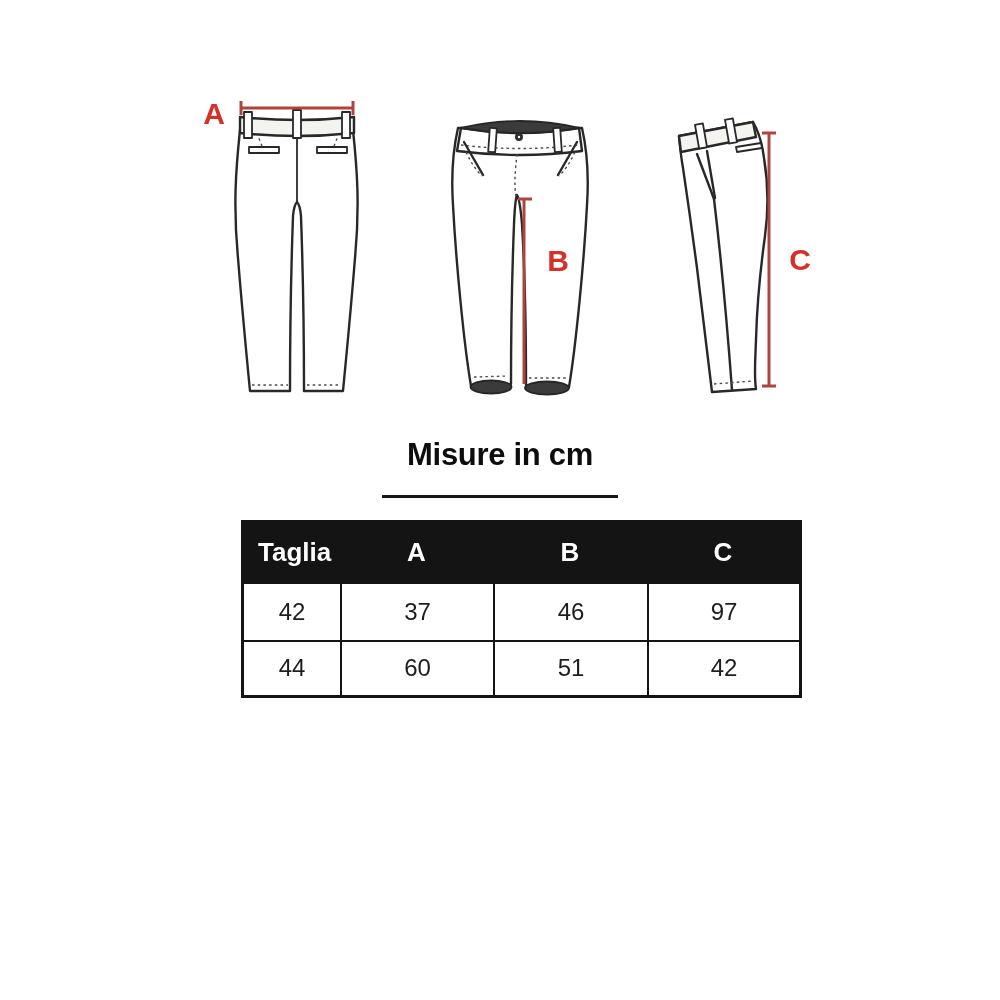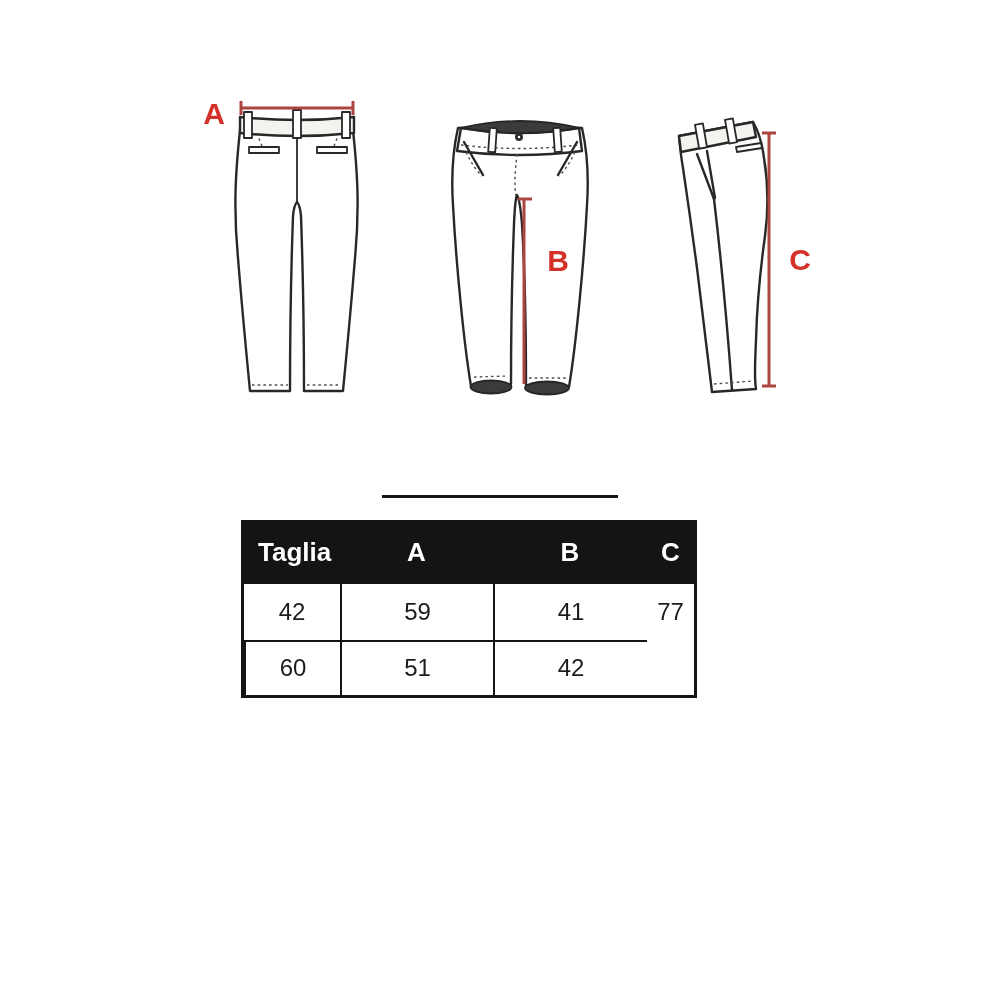--- a/index.html
+++ b/index.html
@@ -19,21 +19,21 @@
   .mline{stroke:#ad453f;stroke-width:3;fill:none;stroke-linecap:butt;}
   .mlabel{font-family:"Liberation Sans",sans-serif;font-size:30px;font-weight:bold;fill:#d43229;text-anchor:middle;}
   
   .title{
     position:absolute;left:0;top:437px;width:1000px;margin:0;
     text-align:center;font-size:31px;font-weight:bold;color:#0d0d0d;letter-spacing:-0.3px;
   }
   .title-underline{position:absolute;left:382px;top:495px;width:236px;height:3px;background:#161616;}
   
   .size-table{
-    position:absolute;left:241px;top:520px;width:456px;height:178px;
+    position:absolute;left:241px;top:520px;width:561px;height:178px;
     display:grid;grid-template-columns:96px 153px 154px 1fr;grid-template-rows:61fr 60fr 57fr;
     border:3px solid #141414;box-sizing:border-box;background:#ffffff;
   }
   .cell{display:flex;align-items:center;justify-content:center;box-sizing:border-box;}
   .head{background:#141414;color:#ffffff;font-size:26px;font-weight:bold;}
   .head.first{justify-content:flex-start;padding-left:14px;}
   .bodycell{border-top:2.5px solid #141414;font-size:24px;font-weight:normal;color:#1d1d1d;}
   .bodycell.colsep{border-left:2.5px solid #141414;}
 </style>
 </head>
@@ -134,32 +134,34 @@
 
       <g>
         <line class="mline" x1="762" y1="133" x2="776" y2="133"></line>
         <line class="mline" x1="769" y1="133" x2="769" y2="386"></line>
         <line class="mline" x1="762" y1="386" x2="776" y2="386"></line>
       </g>
       <text class="mlabel" x="800" y="270" fill="#d43229">C</text>
     </g>
   </svg>
 
+  <h1 class="title">Misure in cm</h1>
   <div class="title-underline"></div>
 
   <div class="size-table">
 
     <div class="cell head first">Taglia</div>
     <div class="cell head">A</div>
     <div class="cell head">B</div>
     <div class="cell head">C</div>
 
     <div class="cell bodycell">42</div>
-    <div class="cell bodycell colsep">59</div>
-    <div class="cell bodycell colsep">41</div>
+    <div class="cell bodycell colsep">37</div>
+    <div class="cell bodycell colsep">46</div>
+    <div class="cell bodycell colsep">97</div>
 
-    <div class="cell bodycell">77</div>
+    <div class="cell bodycell">44</div>
     <div class="cell bodycell colsep">60</div>
     <div class="cell bodycell colsep">51</div>
     <div class="cell bodycell colsep">42</div>
   </div>
 
 </div>
 
 </body></html>

